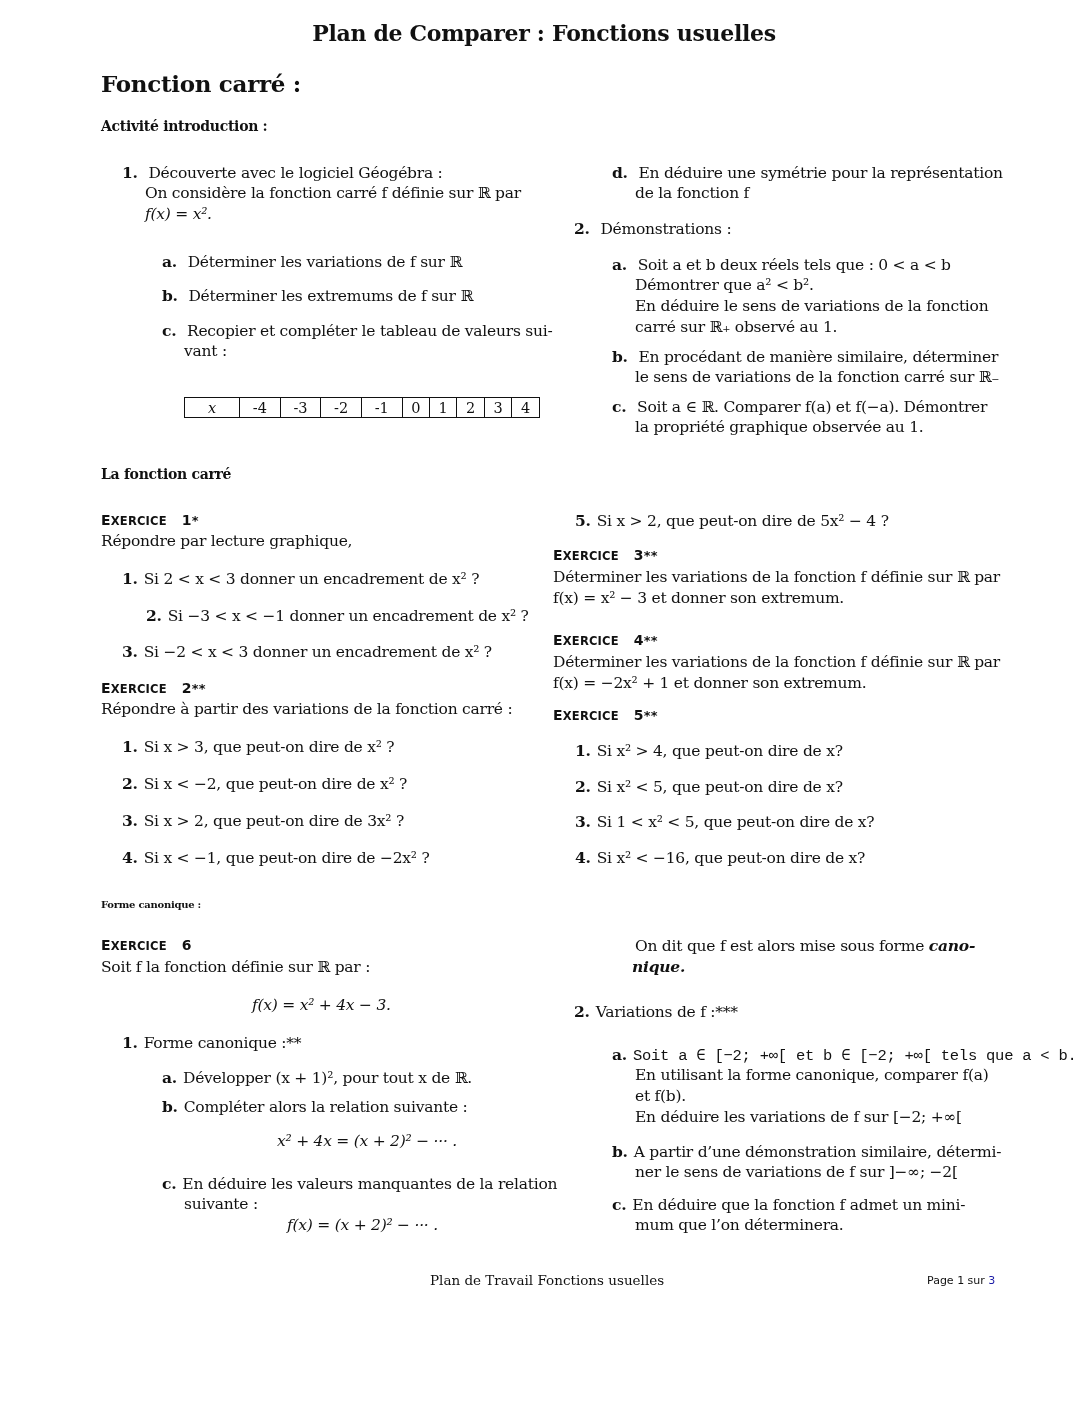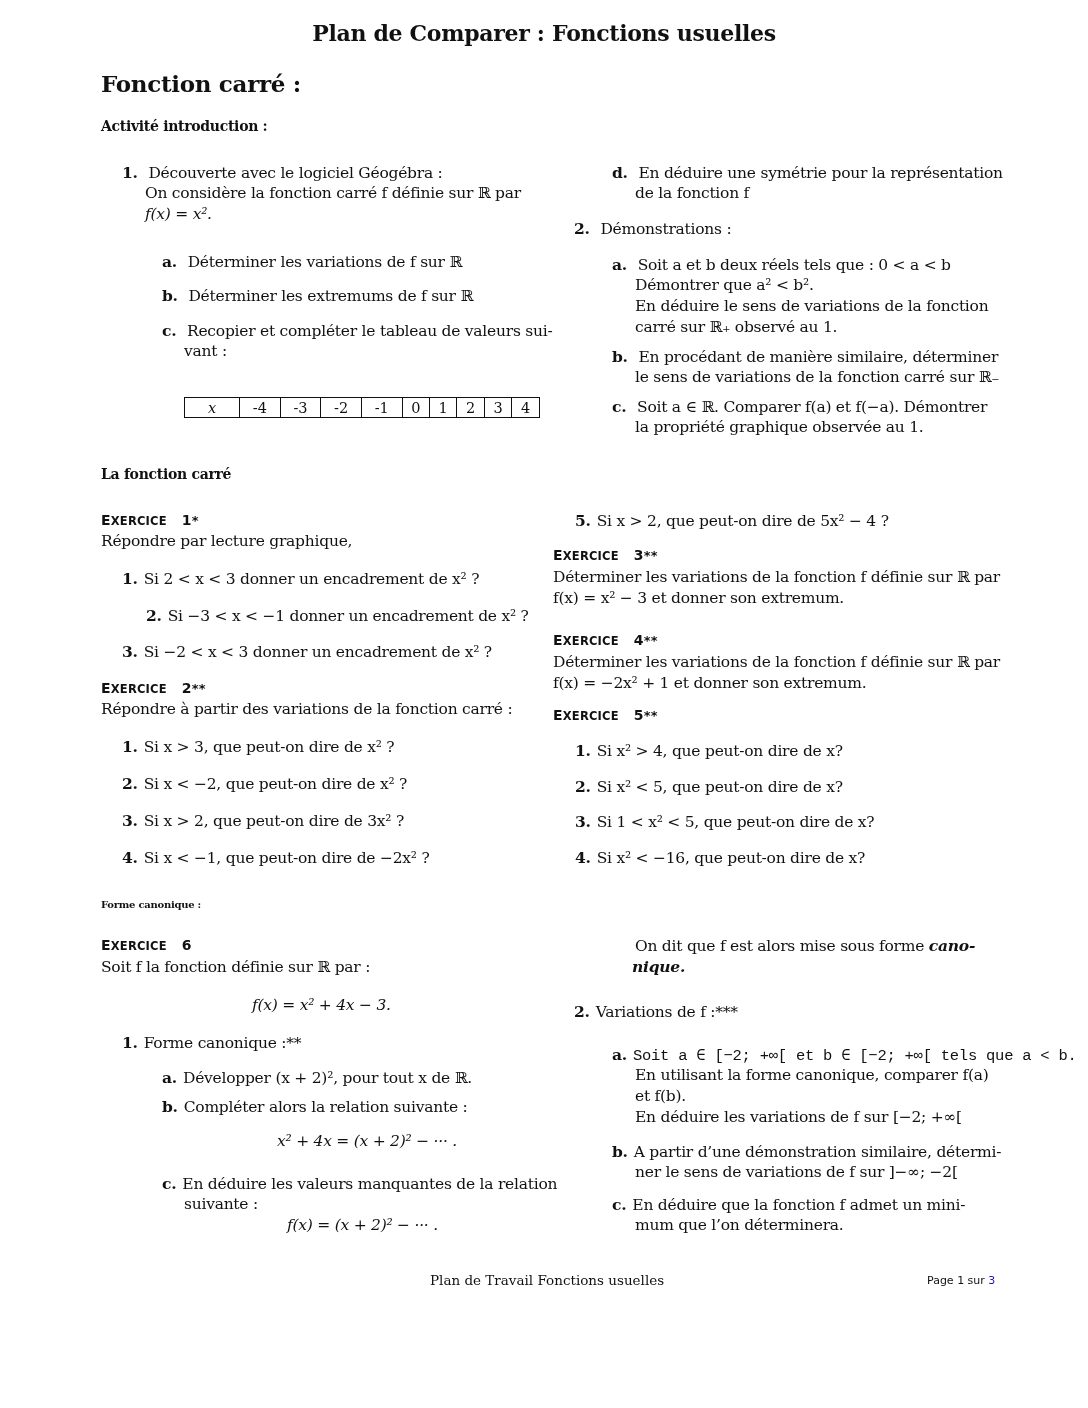--- a/index.html
+++ b/index.html
@@ -141,21 +141,21 @@
 <div class="abs line" style="left:101px; top:894px; font-weight:bold; font-size:10px;">Forme canonique :</div>
 
 <div class="abs exo" style="left:101px; top:937px;">
   <span>E</span><span class="sc">XERCICE</span>
   <span style="margin-left:10px;">6</span>
 </div>
 <div class="abs line" style="left:101px; top:957px;">Soit f la fonction définie sur ℝ par :</div>
 <div class="abs line m" style="left:252px; top:995px;">f(x) = x² + 4x − 3.</div>
 
 <div class="abs line" style="left:122px; top:1032px;"><span class="num">1.</span><span style="margin-left:6px;">Forme canonique :**</span></div>
-<div class="abs line" style="left:162px; top:1067px;"><span class="num">a.</span><span style="margin-left:6px;">Développer (x + 2)², pour tout x de ℝ.</span></div>
+<div class="abs line" style="left:162px; top:1067px;"><span class="num">a.</span><span style="margin-left:6px;">Développer (x + 1)², pour tout x de ℝ.</span></div>
 <div class="abs line" style="left:162px; top:1096px;"><span class="num">b.</span><span style="margin-left:6px;">Compléter alors la relation suivante :</span></div>
 <div class="abs line m" style="left:277px; top:1131px;">x² + 4x = (x + 2)² − ··· .</div>
 <div class="abs line" style="left:162px; top:1173px;"><span class="num">c.</span><span style="margin-left:6px;">En déduire les valeurs manquantes de la relation</span></div>
 <div class="abs line" style="left:184px; top:1194px;">suivante :</div>
 <div class="abs line m" style="left:287px; top:1215px;">f(x) = (x + 2)² − ··· .</div>
 
 <div class="abs line" style="left:635px; top:935px;">
   <span>On dit que f est alors mise sous forme</span>
   <b><i>cano-</i></b>
 </div>

